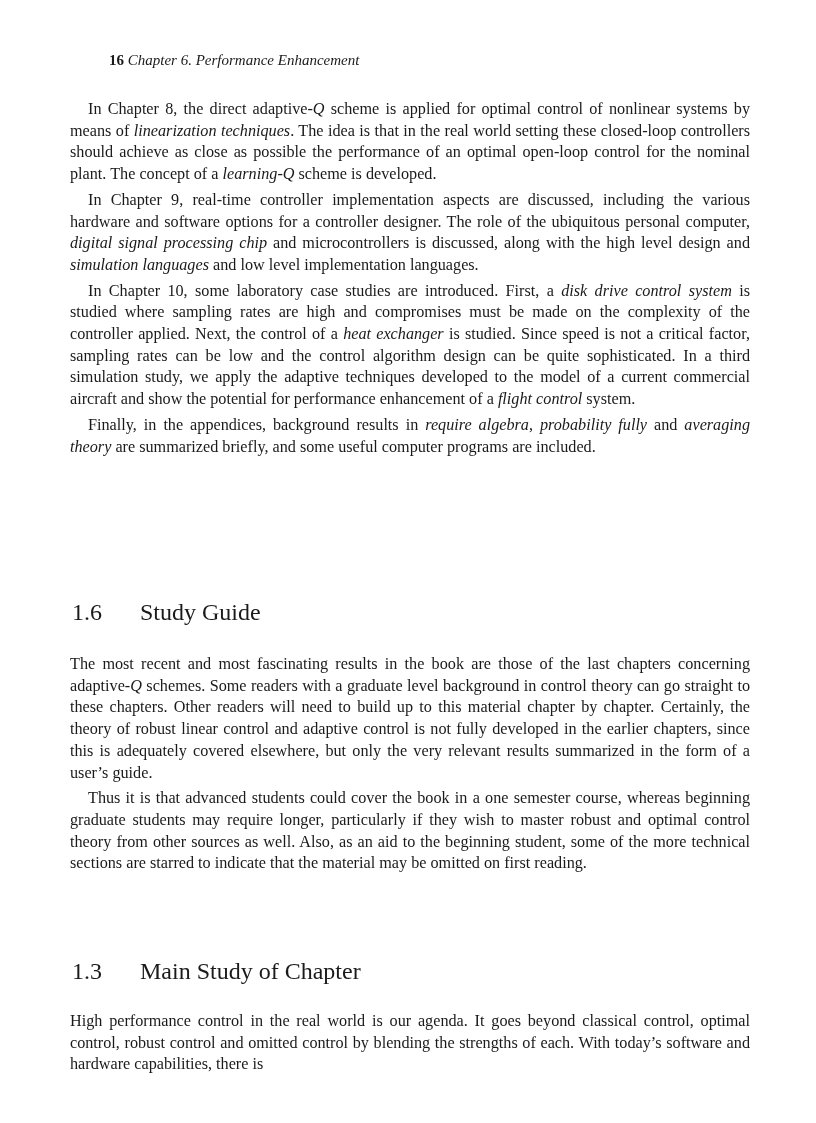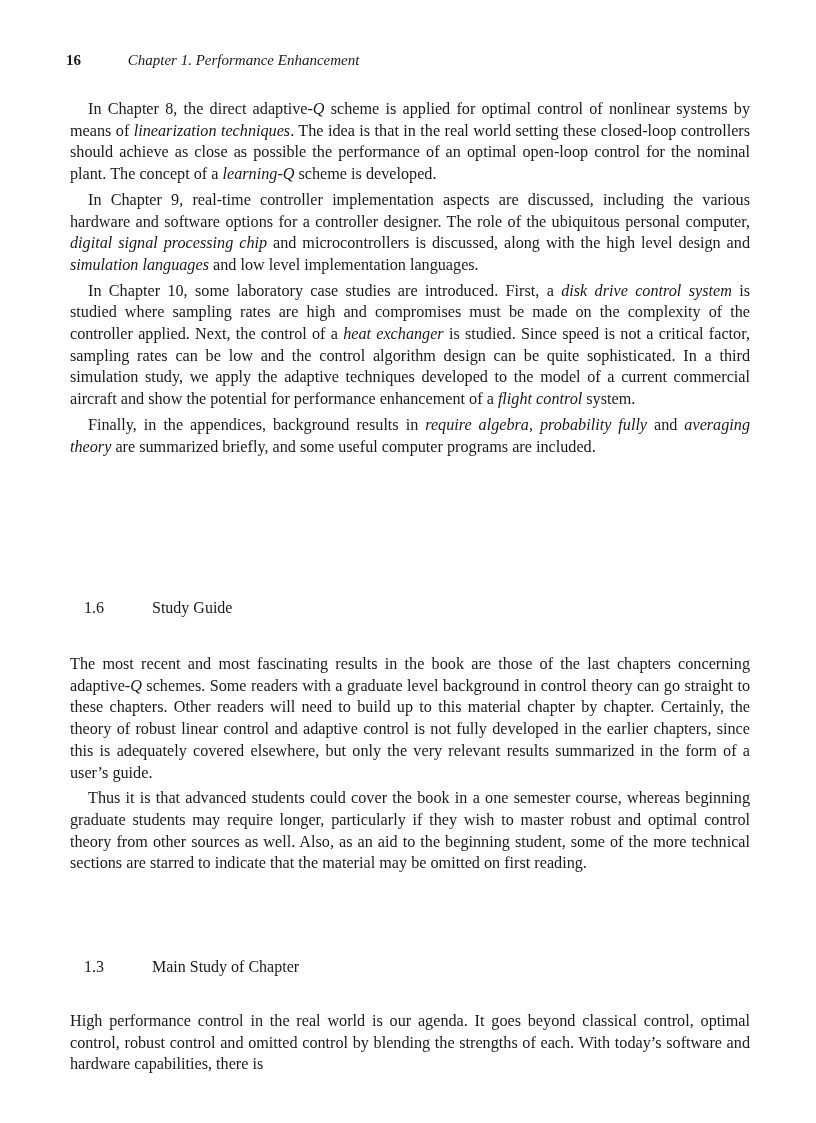--- a/index.html
+++ b/index.html
@@ -1,33 +1,33 @@
 <!DOCTYPE html>
 <html><head>
 <meta charset="utf-8">
 <style>
   html, body { margin:0; padding:0; background:#fff; }
   body { width:816px; height:1123px; position:relative; overflow:hidden;
          font-family:"Liberation Serif","DejaVu Serif",serif; color:#1a1a1a; }
   .header { position:absolute; left:66px; top:52px; font-size:15px; }
-  .header .pn { font-weight:bold; display:inline-block; width:58px; }
+  .header .pn { font-weight:bold; display:inline-block; width:58px;text-align:right; }
   .header .rt { font-style:italic; }
   .body { position:absolute; left:66px; width:688px; font-size:16.2px; line-height:21.7px; text-align:justify; }
   .p { margin:4px; text-indent:18px; }
   .p.noind { text-indent:0; }
-  .h { position:absolute; left:84px; font-size:16px; }
+  .h { position:absolute; left:72px; font-size:24px; }
   .h .num { display:inline-block; width:68px; }
   i { font-style:italic; }
 </style>
 </head>
 <body>
 
 <div class="header">
   <span class="pn">16</span>
-  <span class="rt">Chapter 1. Performance Enhancement</span>
+  <span class="rt">Chapter 6. Performance Enhancement</span>
 </div>
 
 <div class="body" style="top:95px">
     <p class="p">In Chapter 8, the direct adaptive-<i>Q</i> scheme is applied for optimal control of nonlinear systems by means of <i>linearization techniques</i>. The idea is that in the real world setting these closed-loop controllers should achieve as close as possible the performance of an optimal open-loop control for the nominal plant. The concept of a <i>learning-Q</i> scheme is developed.</p>
     <p class="p">In Chapter 9, real-time controller implementation aspects are discussed, including the various hardware and software options for a controller designer. The role of the ubiquitous personal computer, <i>digital signal processing chip</i> and microcontrollers is discussed, along with the high level design and <i>simulation languages</i> and low level implementation languages.</p>
     <p class="p">In Chapter 10, some laboratory case studies are introduced. First, a <i>disk drive control system</i> is studied where sampling rates are high and compromises must be made on the complexity of the controller applied. Next, the control of a <i>heat exchanger</i> is studied. Since speed is not a critical factor, sampling rates can be low and the control algorithm design can be quite sophisticated. In a third simulation study, we apply the adaptive techniques developed to the model of a current commercial aircraft and show the potential for performance enhancement of a <i>flight control</i> system.</p>
     <p class="p">Finally, in the appendices, background results in <i>require algebra</i>, <i>probability fully</i> and <i>averaging theory</i> are summarized briefly, and some useful computer programs are included.</p>
   </div>
 
 <div class="h" style="top:599px">

